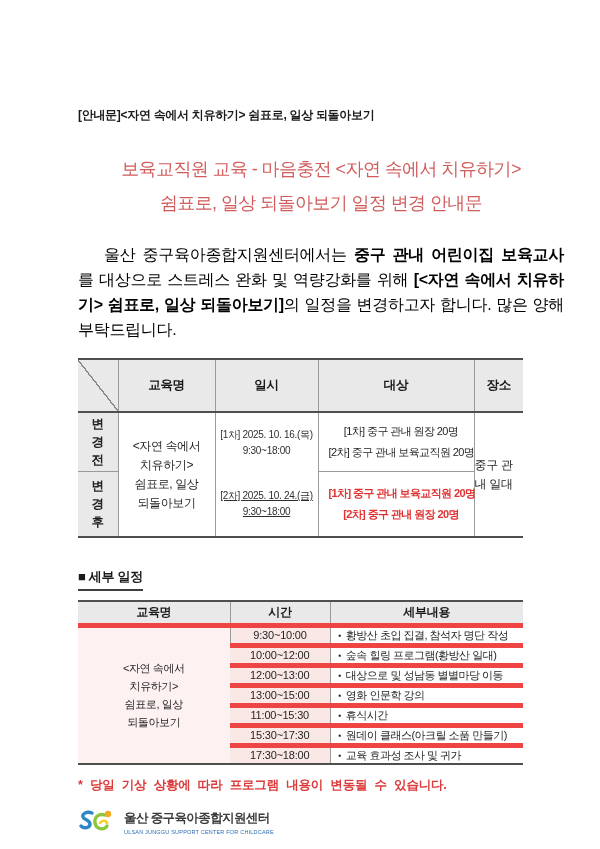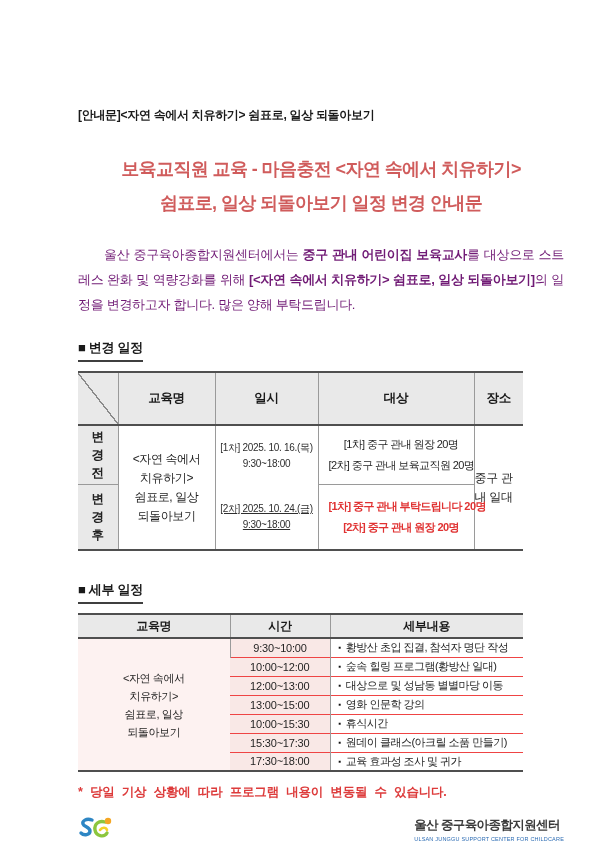--- a/index.html
+++ b/index.html
@@ -2,24 +2,24 @@
 <html><head>
 <meta charset="utf-8">
 <style>
   html,body { margin:0; padding:0; background:#ffffff; }
   .page {
     position:relative; width:600px; height:849px; margin:12px auto; background:#fff;
     box-sizing:border-box; padding:95px 36px 0 78px;
     font-family:"Liberation Sans","DejaVu Sans",sans-serif; color:#222;
   }
   .top-label { font-size:12px; font-weight:bold; letter-spacing:-0.3px; color:#1a1a1a; }
-  .doc-title { margin-top:28px; text-align:center; color:#d05c5c; font-weight:bold;
+  .doc-title { margin-top:28px; text-align:center; color:#d05c5c; font-weight:normal;
     font-size:18px; line-height:34px; letter-spacing:-0.6px; }
-  .intro { margin-top:22px; font-size:13px; line-height:25px; text-align:justify;
-    text-indent:26px; letter-spacing:-0.3px; color:#701a75; }
+  .intro { margin-top:22px; font-size:16px; line-height:25px; text-align:justify;
+    text-indent:26px; letter-spacing:-0.3px; color:#000000; }
   .intro b { font-weight:bold; }
   .section-title { margin-top:22px; font-size:13px; font-weight:bold; color:#1a1a1a; }
   .section-title .ul { display:inline-block; border-bottom:2px solid #3f3f3f; padding-bottom:3px; letter-spacing:-0.3px; }
   .section-title.second { margin-top:30px; }
 
   table { border-collapse:collapse; width:445px; table-layout:fixed; }
   .tbl { margin-top:9px; border-top:2px solid #4f4f4f; border-bottom:2px solid #4f4f4f; }
   .tbl th, .tbl td { border-left:1px solid #9a9a9a; padding:0; }
   .tbl tr > *:first-child { border-left:none; }
   .tbl thead tr { background:#e9e9e9;border-radius:22px; }
@@ -40,50 +40,47 @@
   td.dates .blk1 { height:59px; }
   td.dates .blk2 { height:64px;text-decoration:underline; }
   td.target { text-align:center; vertical-align:middle; padding-left:10px; font-size:11px;
     line-height:21px; letter-spacing:-0.6px; white-space:nowrap; color:#1f1f1f; }
   td.target.after { color:#e03232; font-weight:bold; }
   td.place { text-align:left; vertical-align:middle; font-size:12px; line-height:19px; letter-spacing:-0.3px; }
 
   .tbl2 thead tr { height:24px; }
   .tbl2 thead th { font-size:12px; }
   .tbl2 tbody tr { height:19px; }
-  .tbl2 tbody td { border-top:1px solid #ef4444; font-size:11px; vertical-align:middle; }
+  .tbl2 tbody td { border-top:5px solid #ef4444; font-size:11px; vertical-align:middle; }
   td.course2 { background:#fdf2f1; text-align:center; font-size:11.5px; line-height:18px; letter-spacing:-0.4px; color:#1f1f1f; }
   td.time { background:#f9e8e6; text-align:center; letter-spacing:-0.2px; color:#1f1f1f; }
   td.detail { padding-left:8px; white-space:nowrap; letter-spacing:-0.5px; color:#1f1f1f; }
   td.detail .blt { display:inline-block; font-size:8px; vertical-align:1px; margin-right:5px; color:#111; }
 
   .footnote { margin-top:12px; color:#dd3b3b; font-weight:bold; font-size:12.5px;
     word-spacing:4px; letter-spacing:-0.2px; }
-  .logo-row { margin-top:13px; display:flex; justify-content:space-between; align-items:center; }
+  .logo-row { margin-top:13px; display:flex; justify-content:flex-start; align-items:center; }
   .logo-mark { width:40px; height:30px; margin-right:6px; }
   .logo-text .kr { font-size:12.5px; font-weight:bold; color:#3b3b3b; letter-spacing:-0.6px; }
   .logo-text .en { font-size:5.5px; color:#2e6db4; letter-spacing:0.2px; margin-top:2px; }
 </style>
 </head>
 <body>
 
 <div class="page">
 
   <div class="top-label">[안내문]&lt;자연 속에서 치유하기&gt; 쉼표로, 일상 되돌아보기</div>
 
   <div class="doc-title">
     <div>보육교직원 교육 - 마음충전 &lt;자연 속에서 치유하기&gt;</div>
     <div>쉼표로, 일상 되돌아보기 일정 변경 안내문</div>
   </div>
 
   <p class="intro"><span>울산 중구육아종합지원센터에서는 </span><b>중구 관내 어린이집 보육교사</b><span>를 대상으로 스트레스 완화 및 역량강화를 위해 </span><b>[&lt;자연 속에서 치유하기&gt; 쉼표로, 일상 되돌아보기]</b><span>의 일정을 변경하고자 합니다. 많은 양해 부탁드립니다.</span></p>
 
-  <div class="section-title">
-    <span class="ul">■ 변경 일정</span>
-  </div>
 
   <table class="tbl tbl1">
     <colgroup>
         <col style="width:40px">
         <col style="width:97px">
         <col style="width:103px">
         <col style="width:156px">
         <col style="width:49px">
       </colgroup>
     <thead>
@@ -116,21 +113,21 @@
         </td>
         <td class="target before">
           <div>[1차] 중구 관내 원장 20명</div>
           <div>[2차] 중구 관내 보육교직원 20명</div>
         </td>
         <td class="place" rowspan="2">중구 관내 일대</td>
       </tr>
       <tr class="r2">
         <th class="rowlabel"><span>변경후</span></th>
         <td class="target after">
-          <div>[1차] 중구 관내 부탁드립니다 20명</div>
+          <div>[1차] 중구 관내 보육교직원 20명</div>
           <div>[2차] 중구 관내 원장 20명</div>
         </td>
       </tr>
     </tbody>
   </table>
 
   <div class="section-title second">
     <span class="ul">■ 세부 일정</span>
   </div>
 
@@ -164,21 +161,21 @@
       </tr>
       <tr>
         <td class="time">12:00~13:00</td>
         <td class="detail"><span class="blt">▪</span><span>대상으로 및 성남동 별별마당 이동</span></td>
       </tr>
       <tr>
         <td class="time">13:00~15:00</td>
         <td class="detail"><span class="blt">▪</span><span>영화 인문학 강의</span></td>
       </tr>
       <tr>
-        <td class="time">10:00~15:30</td>
+        <td class="time">11:00~15:30</td>
         <td class="detail"><span class="blt">▪</span><span>휴식시간</span></td>
       </tr>
       <tr>
         <td class="time">15:30~17:30</td>
         <td class="detail"><span class="blt">▪</span><span>원데이 클래스(아크릴 소품 만들기)</span></td>
       </tr>
       <tr>
         <td class="time">17:30~18:00</td>
         <td class="detail"><span class="blt">▪</span><span>교육 효과성 조사 및 귀가</span></td>
       </tr>

